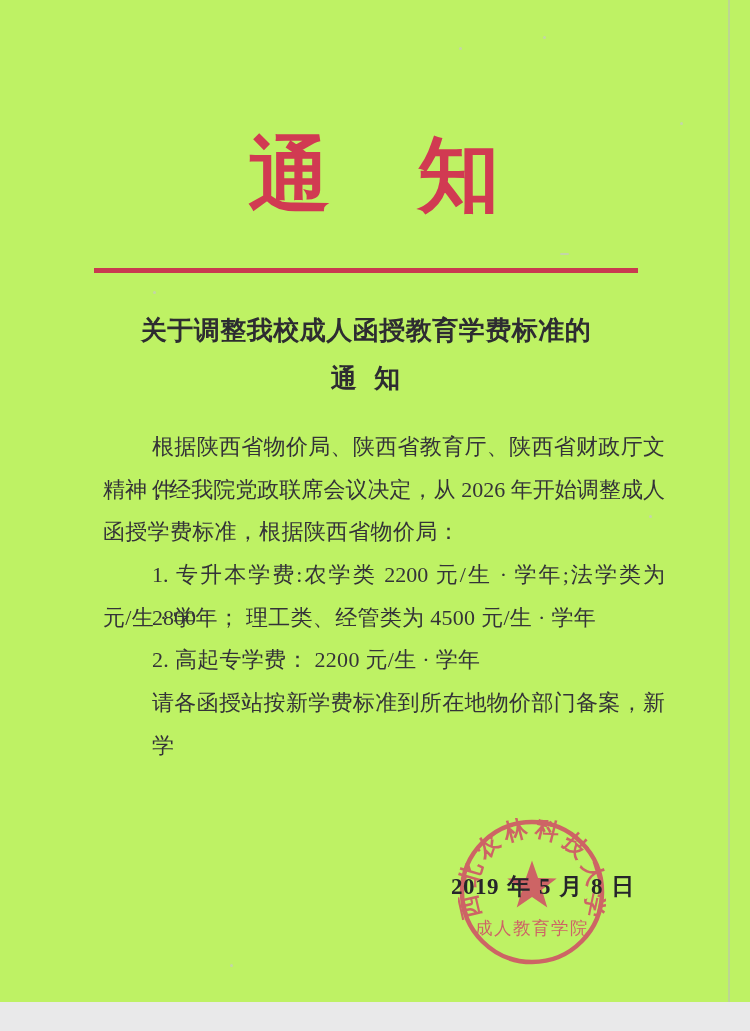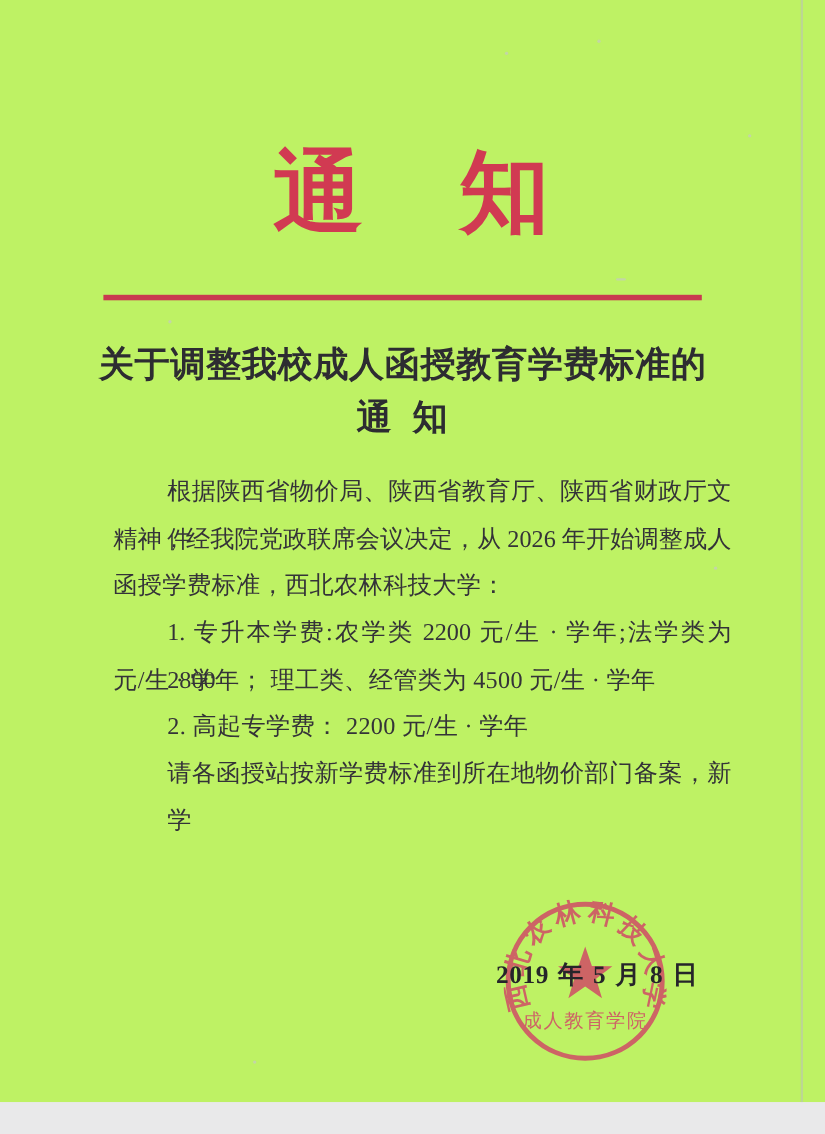--- a/index.html
+++ b/index.html
@@ -34,21 +34,21 @@
     position:absolute;left:94px;top:268px;
     width:544px;height:5px;
     background:var(--rule-red);
   }
   
   .subject-1,.subject-2{
     position:absolute;left:0;width:732px;
     text-align:center;
     color:var(--ink);
     font-weight:bold;
-    font-size:32px;line-height:32px;
+    font-size:26px;line-height:32px;
   }
   .subject-1{top:315px;letter-spacing:0.5px;}
   .subject-2{top:363px;word-spacing:9px;letter-spacing:1px;}
   
   .body-text{
     position:absolute;left:103px;top:426px;width:562px;
     color:var(--body-ink);
     font-size:22px;
   }
   .bline{
@@ -105,21 +105,21 @@
   <div class="banner-title">通 知</div>
 
   <div class="red-rule"></div>
 
   <div class="subject-1">关于调整我校成人函授教育学费标准的</div>
   <div class="subject-2">通 知</div>
 
   <div class="body-text">
     <div class="bline ind just">根据陕西省物价局、陕西省教育厅、陕西省财政厅文件</div>
     <div class="bline just">精神，经我院党政联席会议决定，从 2026 年开始调整成人</div>
-    <div class="bline">函授学费标准，西北农林科技大学：</div>
+    <div class="bline">函授学费标准，根据陕西省物价局：</div>
     <div class="bline ind just">1. 专升本学费:农学类 2200 元/生 · 学年;法学类为 2800</div>
     <div class="bline">元/生 · 学年； 理工类、经管类为 4500 元/生 · 学年</div>
     <div class="bline ind">2. 高起专学费： 2200 元/生 · 学年</div>
     <div class="bline ind just">请各函授站按新学费标准到所在地物价部门备案，新学</div>
   </div>
 
   <div class="seal">
     <svg viewBox="0 0 148 148" width="148" height="148">
       <defs>
         <path id="sealArc" d="M 23.2 97.7 A 56 56 0 1 1 124.8 97.7" fill="none"></path>

